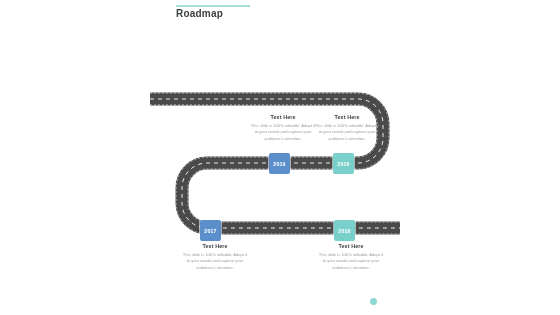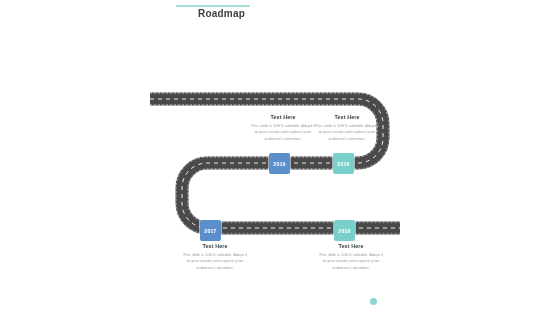--- a/index.html
+++ b/index.html
@@ -11,21 +11,21 @@
   .slide{position:absolute;left:0;top:0;width:560px;height:315px;background:#fff;}
 
   
   .title-accent{
     position:absolute;left:176px;top:5px;width:74px;height:2px;
     background:#a8ded9;
   }
   .page-title{
     position:absolute;left:176px;top:8px;
     font-size:10px;font-weight:bold;color:#3c4043;
-    letter-spacing:.2px;white-space:nowrap;margin-left:22px;
+    letter-spacing:.2px;white-space:nowrap;
   }
 
   
   .road-wrap{position:absolute;left:0;top:0;width:560px;height:315px;}
 
   
   .badge{
     position:absolute;width:21px;height:21px;border-radius:2px;
     display:flex;align-items:center;justify-content:center;
     font-size:5.2px;font-weight:bold;color:#ffffff;letter-spacing:.2px;

